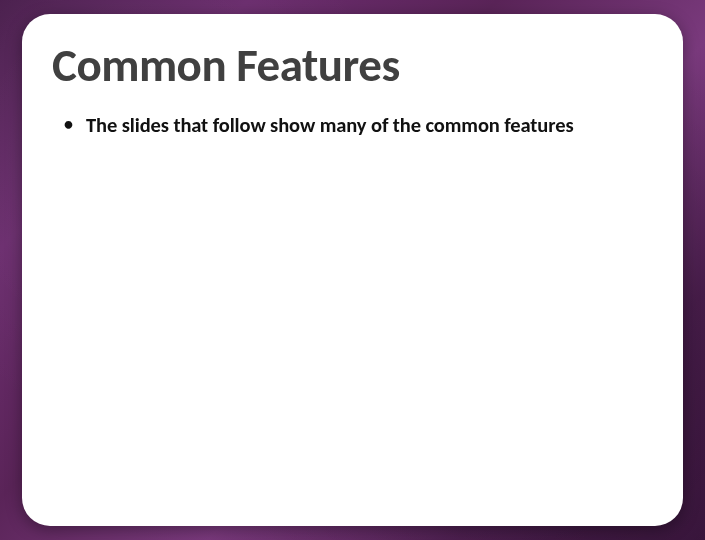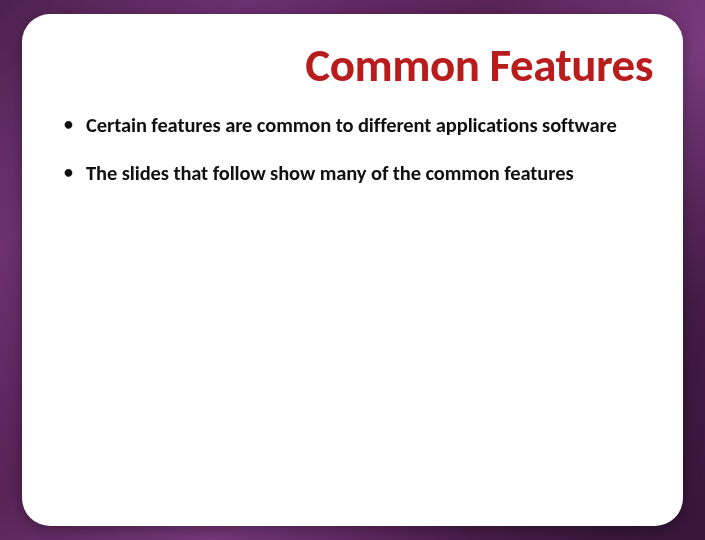--- a/index.html
+++ b/index.html
@@ -32,22 +32,22 @@
       bottom: 14px;
       background: #ffffff;
       border-radius: 28px;
       box-shadow: 0 4px 16px rgba(0,0,0,0.35);
       padding: 20px 30px 30px 30px;
       overflow: hidden;
     }
     .slide-title {
       font-size: 47px;
       font-weight: 700;
-      text-align: right;
-      color: #b91c1c;
+      text-align: left;
+      color: #404040;
       letter-spacing: -0.5px;
       margin-bottom: 18px;
       margin-top: 2px;
     }
     .bullet-list {
       list-style: none;
       padding-left: 6px;
     }
     .bullet-item {
       position: relative;
@@ -67,16 +67,15 @@
       font-size: 18px;
       color: #111111;
     }
   </style>
 </head>
 <body>
 
 <div class="slide-card">
   <h1 class="slide-title">Common Features</h1>
   <ul class="bullet-list">
-    <li class="bullet-item">Certain features are common to different applications software</li>
     <li class="bullet-item">The slides that follow show many of the common features</li>
   </ul>
 </div>
 
 </body></html>

